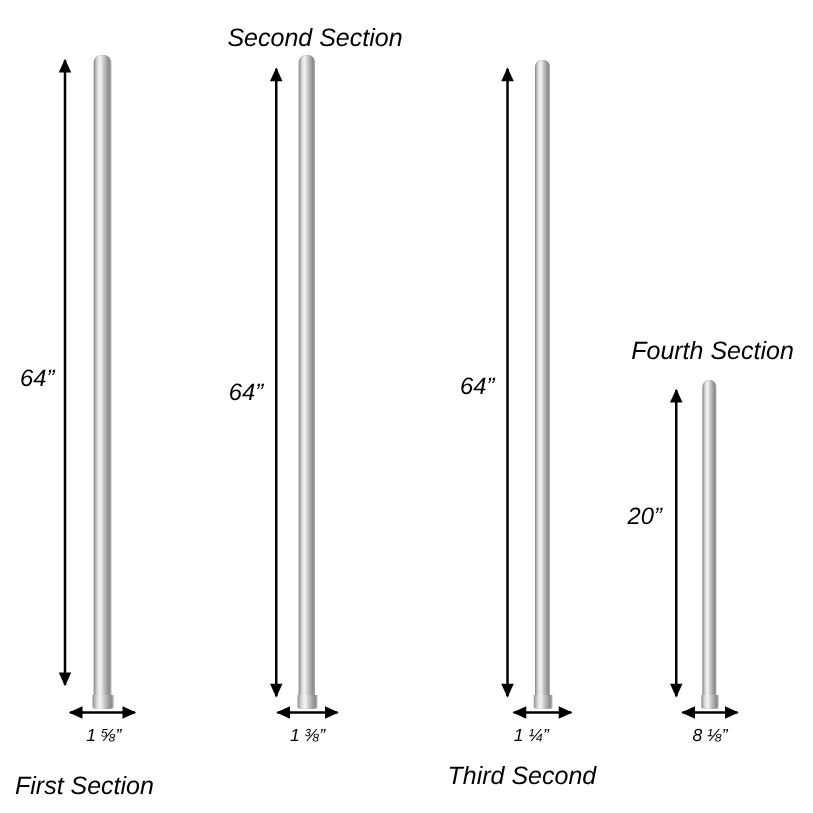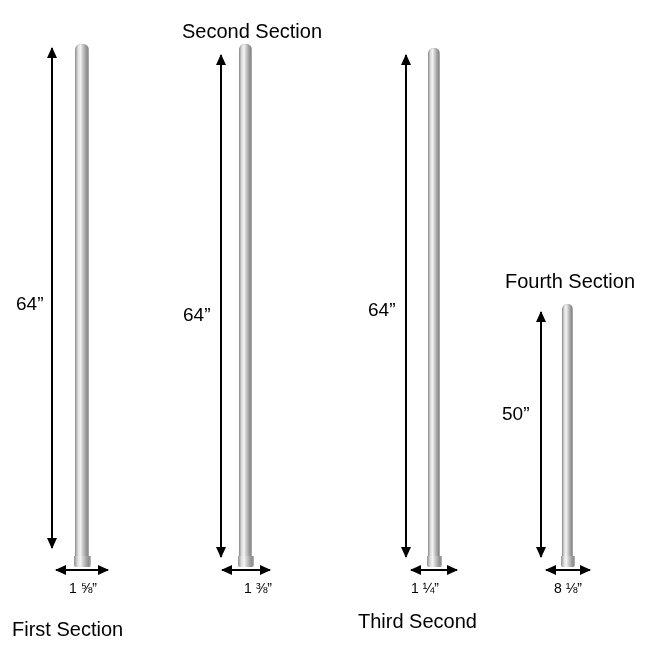--- a/index.html
+++ b/index.html
@@ -64,41 +64,42 @@
     border-top: 5px solid transparent;
     border-bottom: 5px solid transparent;
   }
   .h-arrow::before { left: -1px; border-right: 11px solid #000; }
   .h-arrow::after  { right: -1px; border-left: 11px solid #000; }
   
   .label {
     position: absolute;
     color: #000;
     white-space: nowrap;
+    font-style: italic;
   }
   .section-name { font-size: 20px; }
   .height-label { font-size: 19px; }
   .width-label  { font-size: 14px; transform: translateX(-50%); }
   .centered     { transform: translateX(-50%); }
 
   
   .s1-pole   { left: 75px;  top: 44px;  width: 14px; height: 523px; }
   .s1-varrow { left: 51px;  top: 48px;  height: 500px; }
   .s1-height { left: 16px;  top: 293px; }
   .s1-harrow { left: 56px;  top: 569px; width: 52px; }
   .s1-width  { left: 83px;  top: 580px; }
   .s1-name   { left: 12px;  top: 618px; }
 
   
   .s2-title  { left: 252px; top: 20px; }
   .s2-pole   { left: 239px; top: 44px;  width: 13px; height: 523px; }
   .s2-varrow { left: 220px; top: 55px;  height: 502px; }
   .s2-height { left: 183px; top: 304px; }
   .s2-harrow { left: 222px; top: 569px; width: 48px; }
-  .s2-width  { left: 258px; top: 580px; }
+  .s2-width  { left: 246px; top: 580px; }
 
   
   .s3-pole   { left: 428px; top: 48px;  width: 12px; height: 519px; }
   .s3-varrow { left: 405px; top: 55px;  height: 502px; }
   .s3-height { left: 368px; top: 299px; }
   .s3-harrow { left: 411px; top: 569px; width: 46px; }
   .s3-width  { left: 425px; top: 580px; }
   .s3-name   { left: 358px; top: 610px; }
 
   
@@ -131,17 +132,17 @@
   <div class="pole s3-pole"></div>
   <div class="v-arrow s3-varrow"></div>
   <div class="label height-label s3-height">64”</div>
   <div class="h-arrow s3-harrow"></div>
   <div class="label width-label s3-width">1 ¼”</div>
   <div class="label section-name s3-name">Third Second</div>
 
   <div class="label section-name centered s4-title">Fourth Section</div>
   <div class="pole s4-pole"></div>
   <div class="v-arrow s4-varrow"></div>
-  <div class="label height-label s4-height">50”</div>
+  <div class="label height-label s4-height">20”</div>
   <div class="h-arrow s4-harrow"></div>
   <div class="label width-label s4-width">8 ⅛”</div>
 
 </div>
 
 </body></html>

